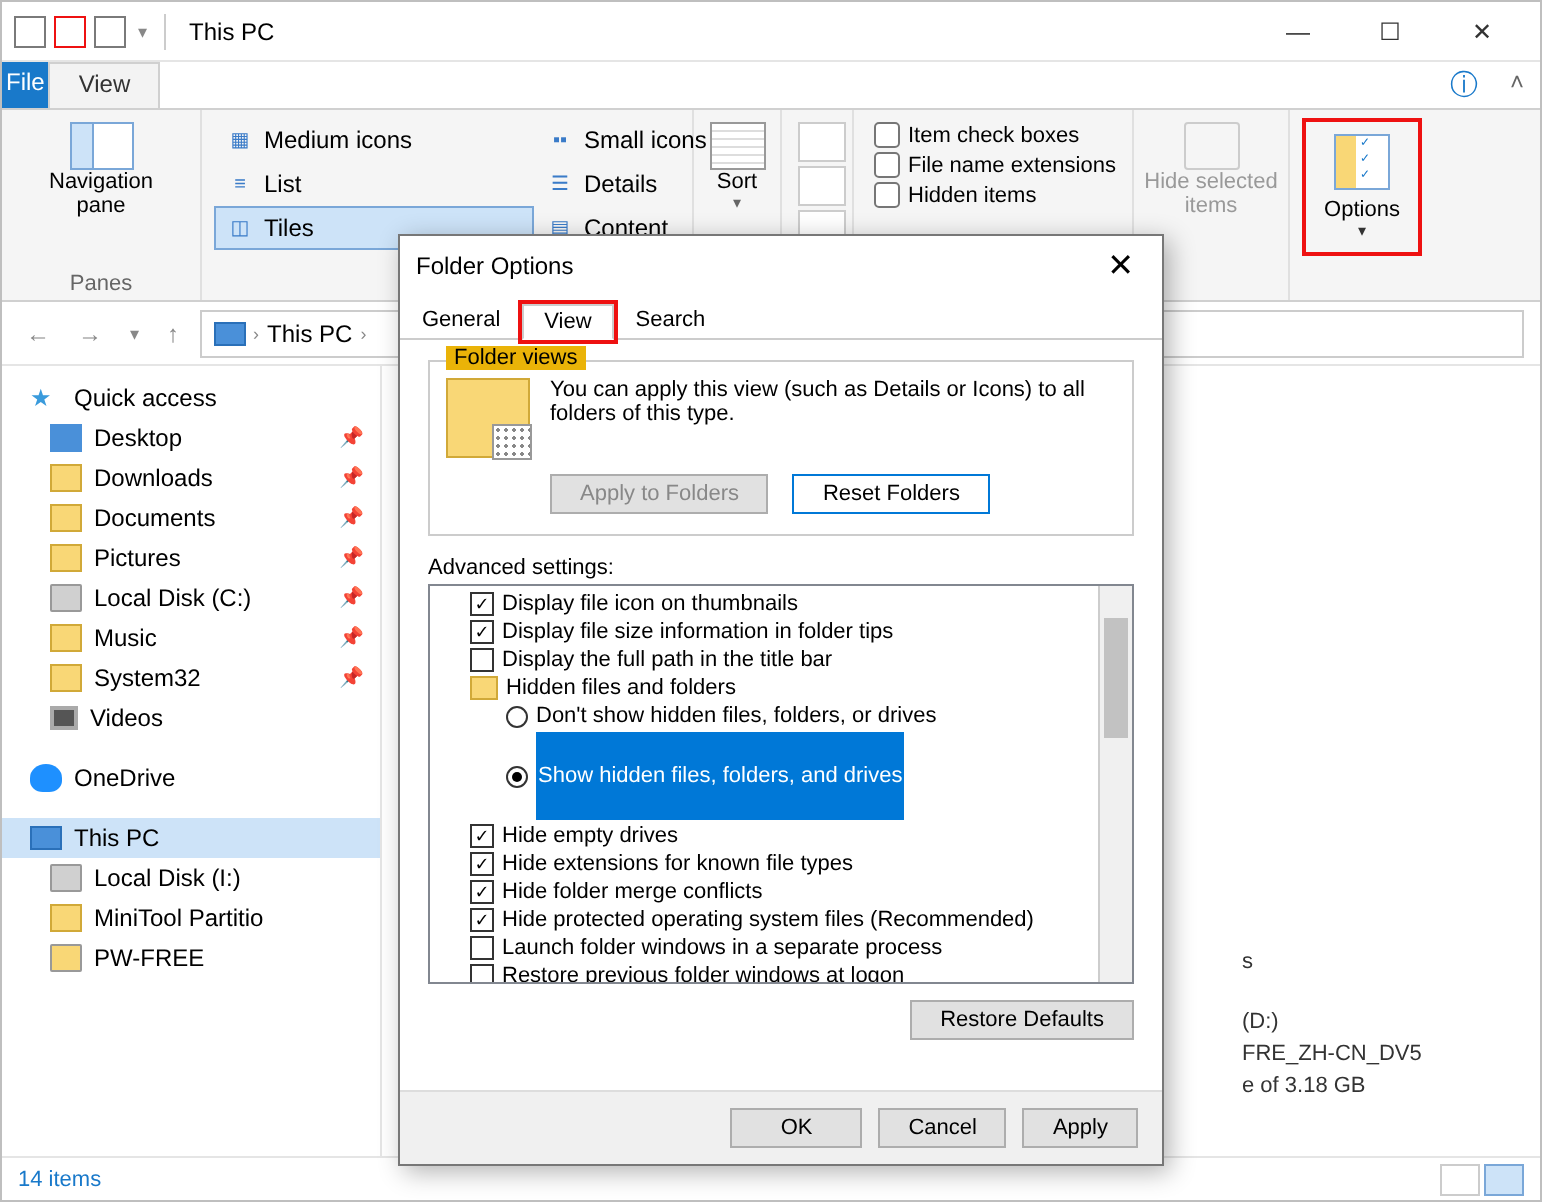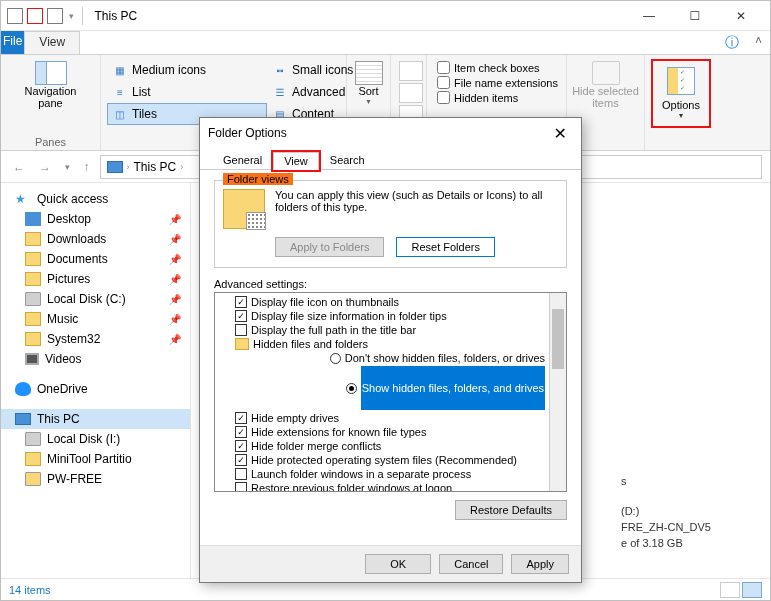--- a/index.html
+++ b/index.html
@@ -72,43 +72,43 @@
   
   .status { position: absolute; bottom: 0; left: 0; right: 0; height: 22px; border-top: 1px solid #e5e5e5; display: flex; align-items: center; padding: 0 8px; font-size: 11px; color: #1979ca; }
   .status .view-ico { margin-left: auto; display: flex; gap: 2px; }
   .status .vi { width: 20px; height: 16px; border: 1px solid #ccc; }
   .status .vi.active { background: #cde3f8; border-color: #7aa7d8; }
 
   
   .dialog { position: absolute; left: 198px; top: 116px; width: 383px; height: 466px; background: #fff; border: 1px solid #777; box-shadow: 3px 3px 12px rgba(0,0,0,.3); display: flex; flex-direction: column; }
   .dlg-title { height: 30px; display: flex; align-items: center; padding: 0 8px; }
   .dlg-title .x { margin-left: auto; font-size: 16px; padding: 0 6px; }
-  .dlg-tabs { display: flex; padding: 0 12px; height: 22px; align-items: flex-end; border-bottom: 1px solid #ccc; }
+  .dlg-tabs { display: flex; padding: 0 0; height: 22px; align-items: flex-end; border-bottom: 1px solid #ccc; }
   .dlg-tab { padding: 2px 10px; border: 1px solid transparent; font-size: 11px; }
   .dlg-tab.active { border: 1px solid #ccc; border-bottom: 1px solid #fff; background: #fff; position: relative; top: 1px; }
   .dlg-tab.hl { outline: 2px solid #e11; outline-offset: 0; }
   .dlg-body { padding: 10px 14px; flex: 1; overflow: hidden; }
   .fieldset { border: 1px solid #ccc; padding: 8px 8px 10px 8px; margin-bottom: 10px; position: relative; }
-  .fieldset .legend { position: absolute; top: -8px; left: 8px; background: #f97316; padding: 0 4px; font-size: 11px; }
+  .fieldset .legend { position: absolute; top: -8px; left: 8px; background: #eab308; padding: 0 4px; font-size: 11px; }
   .fv-row { display: flex; gap: 10px; align-items: flex-start; }
   .fv-ico { width: 42px; height: 40px; background: #f9d776; border: 1px solid #d1a938; position: relative; flex-shrink: 0; }
   .fv-ico:after { content: ""; position: absolute; right: -2px; bottom: -2px; width: 18px; height: 16px; background: #fff; border: 1px solid #999; background-image: radial-gradient(#888 1px, transparent 1px); background-size: 4px 4px; }
   .fv-text { font-size: 11px; }
   .fv-btns { display: flex; gap: 12px; margin-top: 8px; margin-left: 52px; }
   .btn { border: 1px solid #adadad; background: #e1e1e1; padding: 3px 14px; font-size: 11px; }
   .btn.disabled { color: #888; }
   .btn.primary { border: 1px solid #0078d7; background: #fff; color: #000; }
   .adv-label { font-size: 11px; margin-bottom: 2px; }
   .adv-box { border: 1px solid #828790; height: 200px; display: flex; }
   .adv-list { flex: 1; padding: 2px 4px; font-size: 11px; overflow: hidden; }
   .adv-scroll { width: 17px; background: #f0f0f0; border-left: 1px solid #cdcdcd; position: relative; }
   .adv-scroll:before { content: ""; position: absolute; top: 16px; left: 2px; right: 2px; height: 60px; background: #c2c2c2; }
   .tree-row { display: flex; align-items: center; gap: 4px; padding: 1px 0; white-space: nowrap; }
   .tree-row.l1 { padding-left: 16px; }
-  .tree-row.l2 { padding-left: 34px; justify-content: flex-end; }
+  .tree-row.l2 { padding-left: 34px; }
   .tree-row .cb { width: 12px; height: 12px; border: 1px solid #333; display: inline-flex; align-items: center; justify-content: center; font-size: 9px; line-height: 1; }
   .tree-row .rb { width: 11px; height: 11px; border: 1px solid #333; border-radius: 50%; display: inline-flex; align-items: center; justify-content: center; }
   .tree-row .rb.on:after { content: ""; width: 5px; height: 5px; background: #000; border-radius: 50%; }
   .tree-row .hl-sel { background: #0078d7; color: #fff; padding: 16px 1px; }
   .folder-tiny { width: 14px; height: 12px; background: #f9d776; border: 1px solid #d1a938; display: inline-block; }
   .restore-row { text-align: right; margin-top: 8px; }
   .dlg-footer { border-top: 1px solid #ddd; padding: 8px 12px; display: flex; justify-content: flex-end; gap: 8px; background: #f0f0f0; }
 
   
   .behind { color: #333; font-size: 11px; padding: 2px 0 2px 0; }
@@ -155,21 +155,21 @@
       <div class="layout-item">
           <span class="layout-ico">▪▪</span>
           <span>Small icons</span>
         </div>
       <div class="layout-item">
           <span class="layout-ico">≡</span>
           <span>List</span>
         </div>
       <div class="layout-item">
           <span class="layout-ico">☰</span>
-          <span>Advanced</span>
+          <span>Details</span>
         </div>
       <div class="layout-item selected">
           <span class="layout-ico">◫</span>
           <span>Tiles</span>
         </div>
       <div class="layout-item">
           <span class="layout-ico">▤</span>
           <span>Content</span>
         </div>
     </div>

